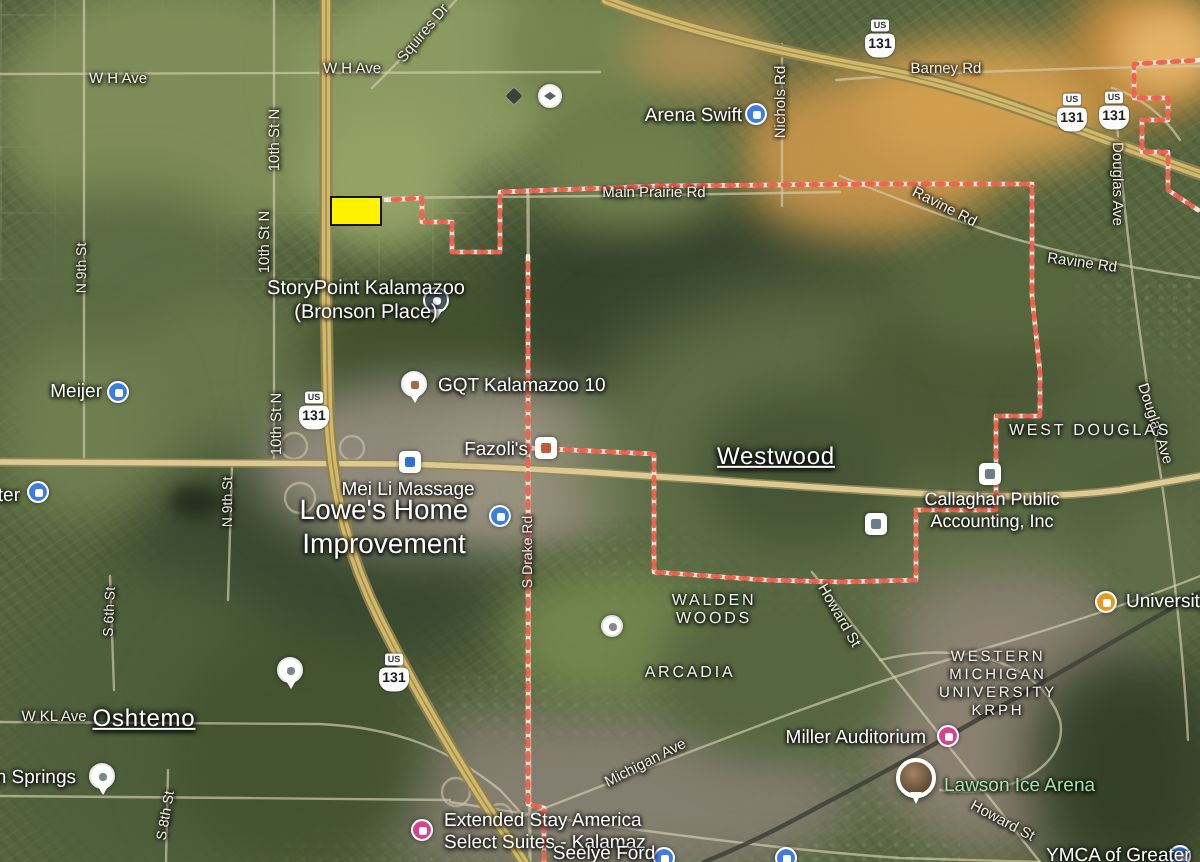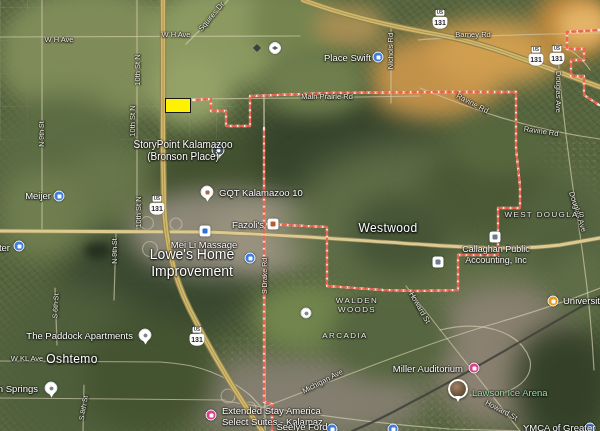--- a/index.html
+++ b/index.html
@@ -18,21 +18,21 @@
   .dots1{position:absolute;left:290px;top:140px;width:310px;height:165px;
         background-image:radial-gradient(rgba(255,255,255,.10) 1px,transparent 1.6px);
         background-size:7px 6px;}
   .dots2{position:absolute;left:140px;top:335px;width:340px;height:96px;
         background-image:radial-gradient(rgba(255,255,255,.09) 1px,transparent 1.6px);
         background-size:8px 7px;}
   
   .lbl{position:absolute;color:#fff;white-space:pre;text-align:center;line-height:1.18;
        text-shadow:0 0 2px rgba(0,0,0,.95),0 0 2px rgba(0,0,0,.9),0 1px 2px rgba(0,0,0,.8);}
   .road{color:#efeee2;font-weight:400;}
-  .place{font-weight:400;letter-spacing:.4px;text-shadow:0 0 3px #000,0 0 3px #000,0 1px 2px #000;}
+  .place{font-weight:400;letter-spacing:.4px;text-shadow:0 0 3px #000,0 0 3px #000,0 1px 2px #000;text-decoration:underline;}
   .hood{color:rgba(250,250,245,.95);letter-spacing:1.4px;font-weight:400;}
   .poi{font-weight:400;}
   .park{color:var(--park,#9fe3a8);}
   
   .icn{position:absolute;transform:translate(-50%,-50%);box-sizing:border-box;}
   .c{width:11px;height:11px;border-radius:50%;border:1.5px solid #fff;
      box-shadow:0 0 2px rgba(0,0,0,.55);display:flex;align-items:center;justify-content:center;}
   .c i{display:block;width:4px;height:4px;background:#fff;border-radius:1px;}
   .k-cb{background:var(--blue,#3e7de0);}
   .k-cpk{background:var(--pink,#d9418d);}
@@ -274,33 +274,36 @@
       <div class="lbl road" style="left: 419px; top: 308px; font-size: 7.5px; transform: translate(-50%, -50%) rotate(60deg);">Howard St</div>
       <div class="lbl road" style="left: 501px; top: 411px; font-size: 7.5px; transform: translate(-50%, -50%) rotate(28deg);">Howard St</div>
       <div class="lbl road" style="left: 323px; top: 382px; font-size: 7.5px; transform: translate(-50%, -50%) rotate(-27deg);">Michigan Ave</div>
       <div class="lbl road" style="left: 265px; top: 276px; font-size: 7px; transform: translate(-50%, -50%) rotate(-90deg);">S Drake Rd</div>
       <div class="lbl place" style="left: 72px; top: 359px; font-size: 12px; transform: translate(-50%, -50%);">Oshtemo</div>
       <div class="lbl place" style="left: 388px; top: 228px; font-size: 12px; transform: translate(-50%, -50%);">Westwood</div>
       <div class="lbl hood" style="left: 357px; top: 305px; font-size: 8px; transform: translate(-50%, -50%);">WALDEN
 WOODS</div>
       <div class="lbl hood" style="left: 345px; top: 336px; font-size: 8px; transform: translate(-50%, -50%);">ARCADIA</div>
       <div class="lbl hood" style="left: 545px; top: 215px; font-size: 8px; transform: translate(-50%, -50%);">WEST DOUGLAS</div>
+      <div class="lbl hood" style="left: 499px; top: 342px; font-size: 7.5px; transform: translate(-50%, -50%);">WESTERN
+MICHIGAN
+UNIVERSITY
+KRPH</div>
       <div class="lbl poi" style="left: 171px; top: 151px; font-size: 10px; transform: translate(-50%, -50%); margin-left: 12px;">StoryPoint Kalamazoo
 (Bronson Place)</div>
-      <div class="lbl poi" style="left: 371px; top: 58px; font-size: 9.5px; transform: translate(-100%, -50%); text-align: right;">Place Swift</div>
+      <div class="lbl poi" style="left: 371px; top: 58px; font-size: 9.5px; transform: translate(-100%, -50%); text-align: right;">Arena Swift</div>
       <div class="lbl poi" style="left: 51px; top: 196px; font-size: 9.5px; transform: translate(-100%, -50%); text-align: right;">Meijer</div>
       <div class="lbl poi" style="left: 10px; top: 248px; font-size: 9.5px; transform: translate(-100%, -50%); text-align: right;">ter</div>
       <div class="lbl poi" style="left: 219px; top: 193px; font-size: 9.5px; transform: translate(0px, -50%); text-align: left;">GQT Kalamazoo 10</div>
       <div class="lbl poi" style="left: 204px; top: 245px; font-size: 9.5px; transform: translate(-50%, -50%);">Mei Li Massage</div>
       <div class="lbl poi" style="left: 264px; top: 225px; font-size: 9.5px; transform: translate(-100%, -50%); text-align: right;">Fazoli's</div>
       <div class="lbl poi" style="left: 192px; top: 263px; font-size: 14px; transform: translate(-50%, -50%);">Lowe's Home
 Improvement</div>
       <div class="lbl poi" style="left: 496px; top: 255px; font-size: 9px; transform: translate(-50%, -50%);">Callaghan Public
 Accounting, Inc</div>
-      <div class="lbl poi" style="left: 133px; top: 336px; font-size: 9.5px; transform: translate(-100%, -50%); text-align: right;">The Paddock Apartments</div>
       <div class="lbl poi" style="left: 38px; top: 389px; font-size: 9.5px; transform: translate(-100%, -50%); text-align: right;">tain Springs</div>
       <div class="lbl poi" style="left: 463px; top: 369px; font-size: 9.5px; transform: translate(-100%, -50%); text-align: left;">Miller Auditorium</div>
       <div class="lbl park" style="left: 472px; top: 393px; font-size: 9.5px; transform: translate(0px, -50%); text-align: center;">Lawson Ice Arena</div>
       <div class="lbl poi" style="left: 563px; top: 301px; font-size: 9.5px; transform: translate(0px, -50%); text-align: left;">University Ro</div>
       <div class="lbl poi" style="left: 222px; top: 416px; font-size: 9.5px; transform: translate(0px, -50%); text-align: left;">Extended Stay America
 Select Suites - Kalamaz</div>
       <div class="lbl poi" style="left: 302px; top: 427px; font-size: 9.5px; transform: translate(-50%, -50%);">Seelye Ford</div>
       <div class="lbl poi" style="left: 523px; top: 428px; font-size: 9.5px; transform: translate(0px, -50%); text-align: left;">YMCA of Greater</div>
     </div>
 </div>

